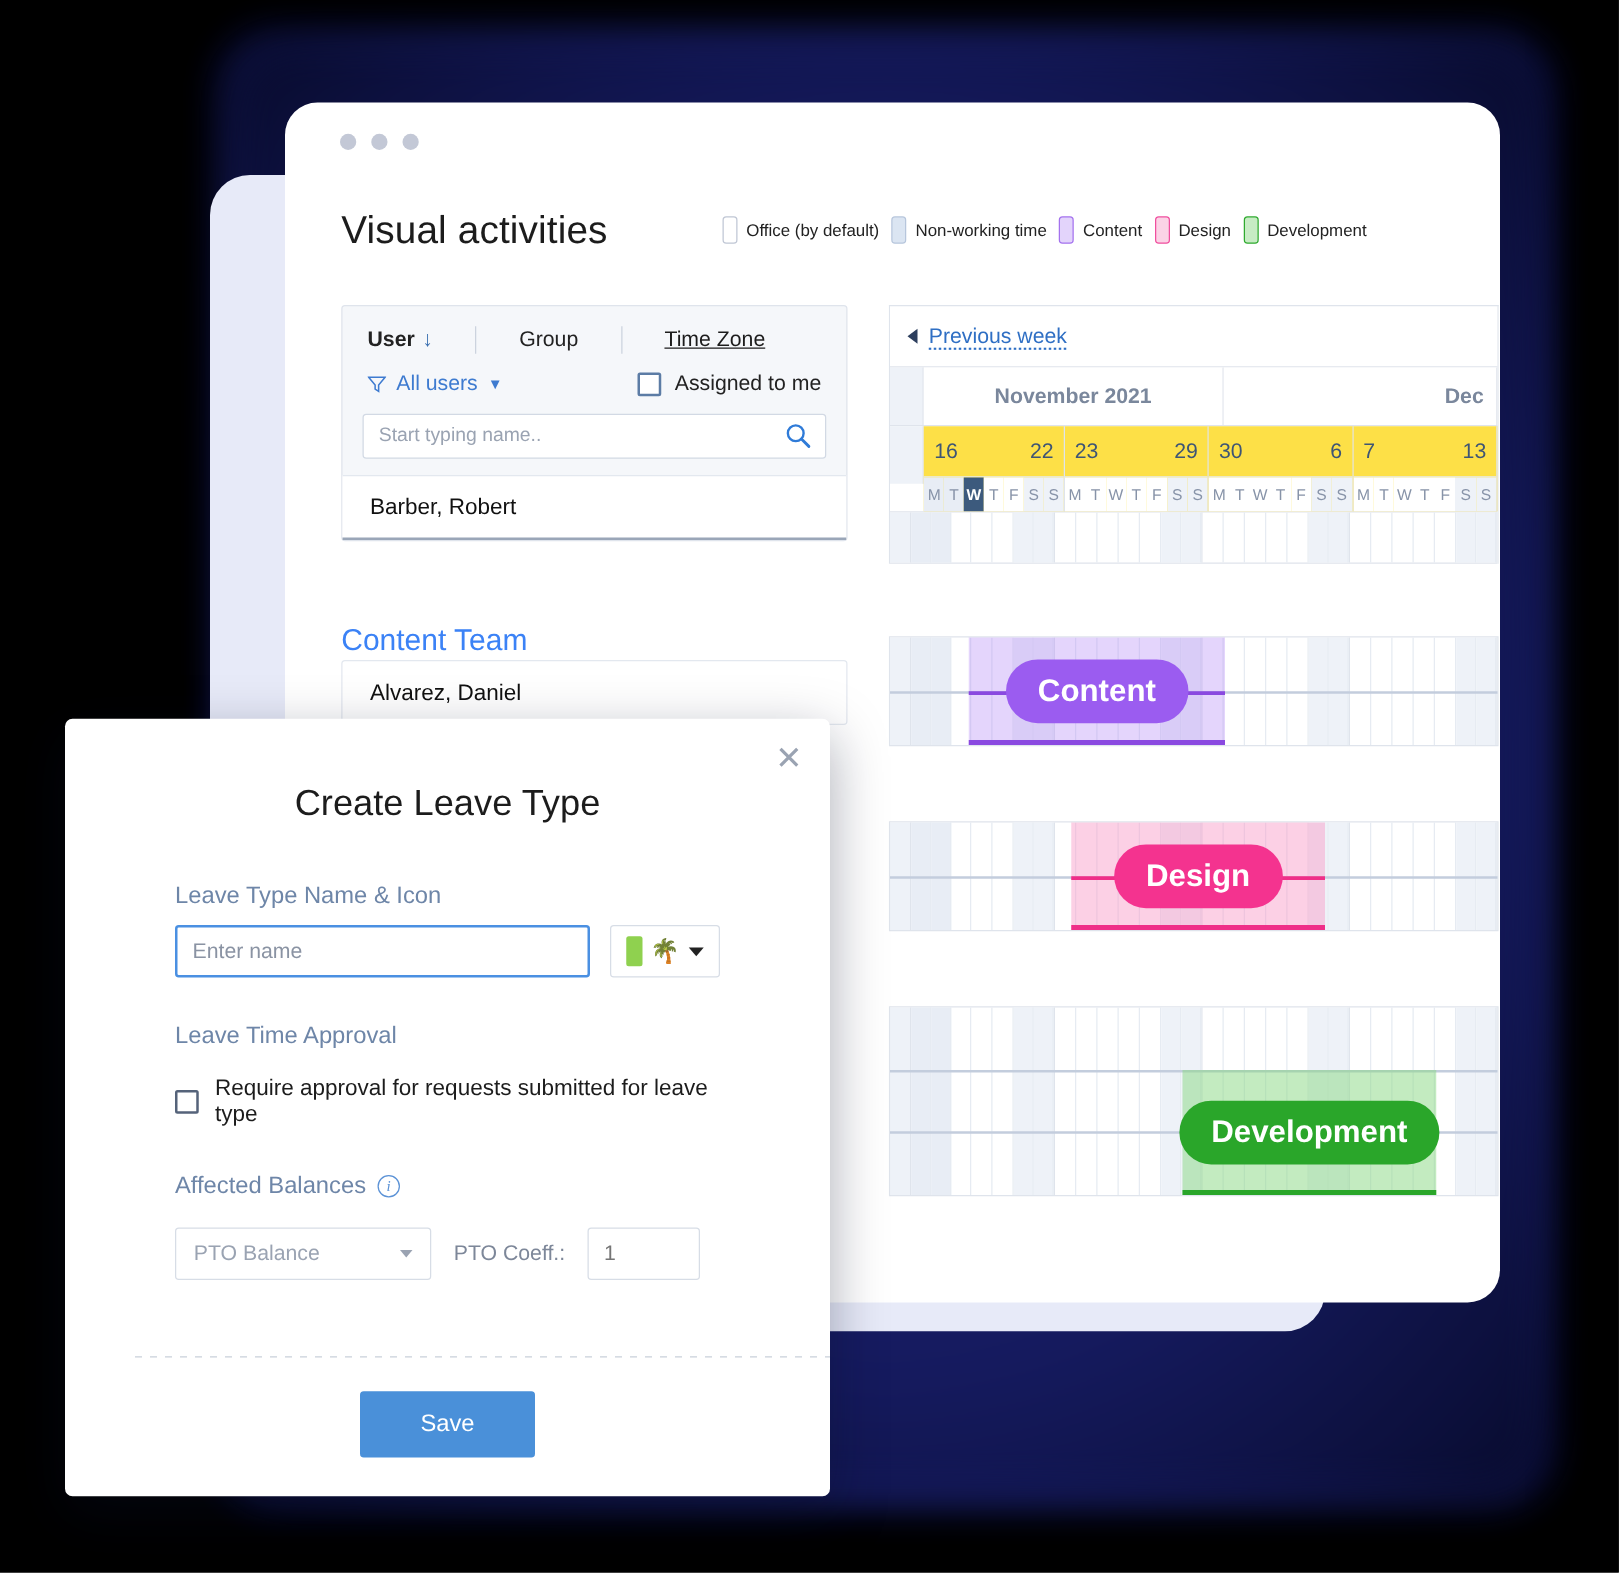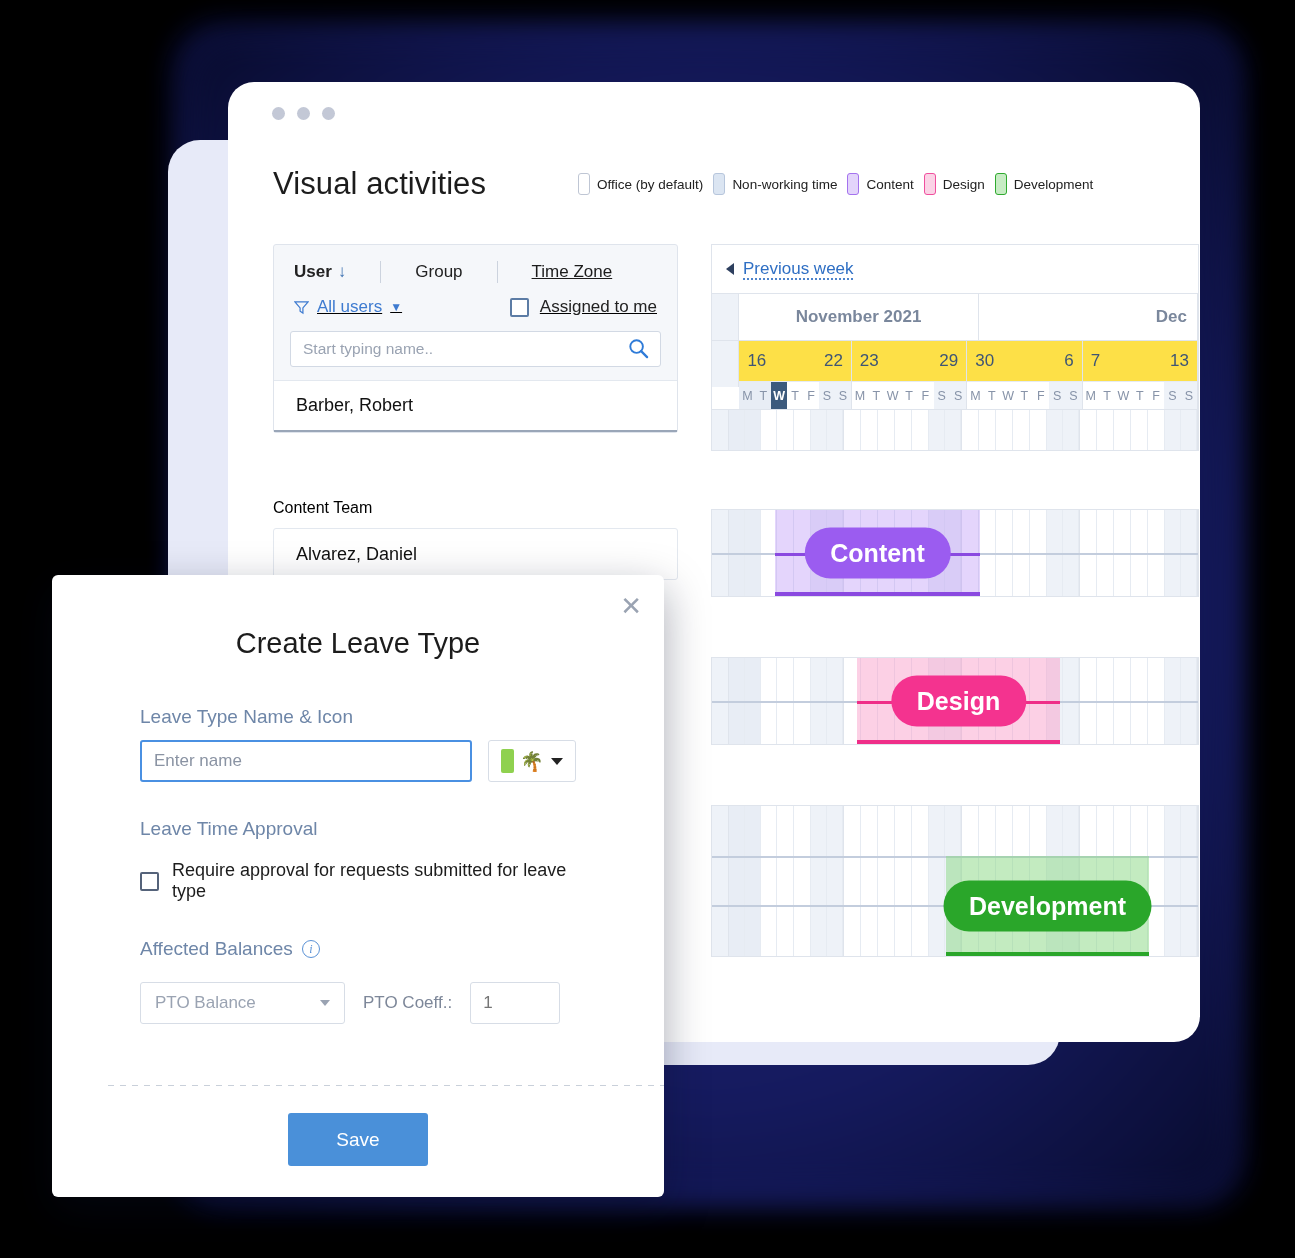--- a/index.html
+++ b/index.html
@@ -65,21 +65,21 @@
     width: 405px; background: #f5f7fa;
     border: 1px solid #dfe4ec; border-radius: 3px;
   }
   .up-tabs { display: flex; align-items: center; padding: 16px 20px 0 20px; gap: 16px; }
   .up-tab { font-size: 17px; color: #222; display:flex; align-items:center; gap:6px; }
   .up-tab.active { font-weight: 700; }
   .up-tab.link { color: #1c1c1c; text-decoration: underline; }
   .up-sep { width: 1px; height: 22px; background: #ccd3de; margin: 0 18px; }
   .arrow-down { color:#3a6fb0; font-size: 17px; }
 
-  .up-filter { display: flex; align-items: flex-start; padding: 14px 20px 0 20px; text-decoration: underline; }
+  .up-filter { display: flex; align-items: flex-start; padding: 14px 20px 0 20px; }
   .filter-link { display:flex; align-items:center; gap:8px; color:#3e7bd0; font-size:17px; }
   .funnel { width: 15px; height: 15px; }
   .chev { font-size: 12px; color:#3e7bd0; }
   .assigned { margin-left:auto; display:flex; align-items:center; gap:11px; }
   .cbox { width:19px; height:19px; border:2px solid #5c7ca5; border-radius:2px; background:#fff; }
   .assigned-label { font-size: 17px; color:#222; }
 
   .searchwrap { margin: 14px 16px 0 16px; position: relative; }
   .searchinput {
     width: 100%; height: 36px; border: 1px solid #d2d9e4; border-radius: 3px;
@@ -89,21 +89,21 @@
   .searchinput::placeholder { color:#9aa3b2; }
   .search-icon { position:absolute; right: 12px; top: 7px; }
 
   .userrow {
     margin-top: 13px;
     background:#fff; border-top:1px solid #e3e8ef; border-bottom:2px solid #9aa6b8;
     height: 52px; display:flex; align-items:center; padding-left: 22px;
     font-size: 18px; color:#111;
   }
 
-  .teamlabel { position:absolute; left:0; top: 255px; font-size: 16px; color:#000000; }
+  .teamlabel { position:absolute; left:0; top: 255px; font-size: 24px; color:#3b82f6; }
   .teamrow {
     position:absolute; left:0; top: 284px; width:405px; height:52px;
     background:#fff; border:1px solid #e3e8ef; border-radius:3px;
     display:flex; align-items:center; padding-left:22px; font-size:18px; color:#111;
   }
 
   
   .timeline {
     position: absolute; left: 438px; top: 0;
     width: 488px; height: 800px;

